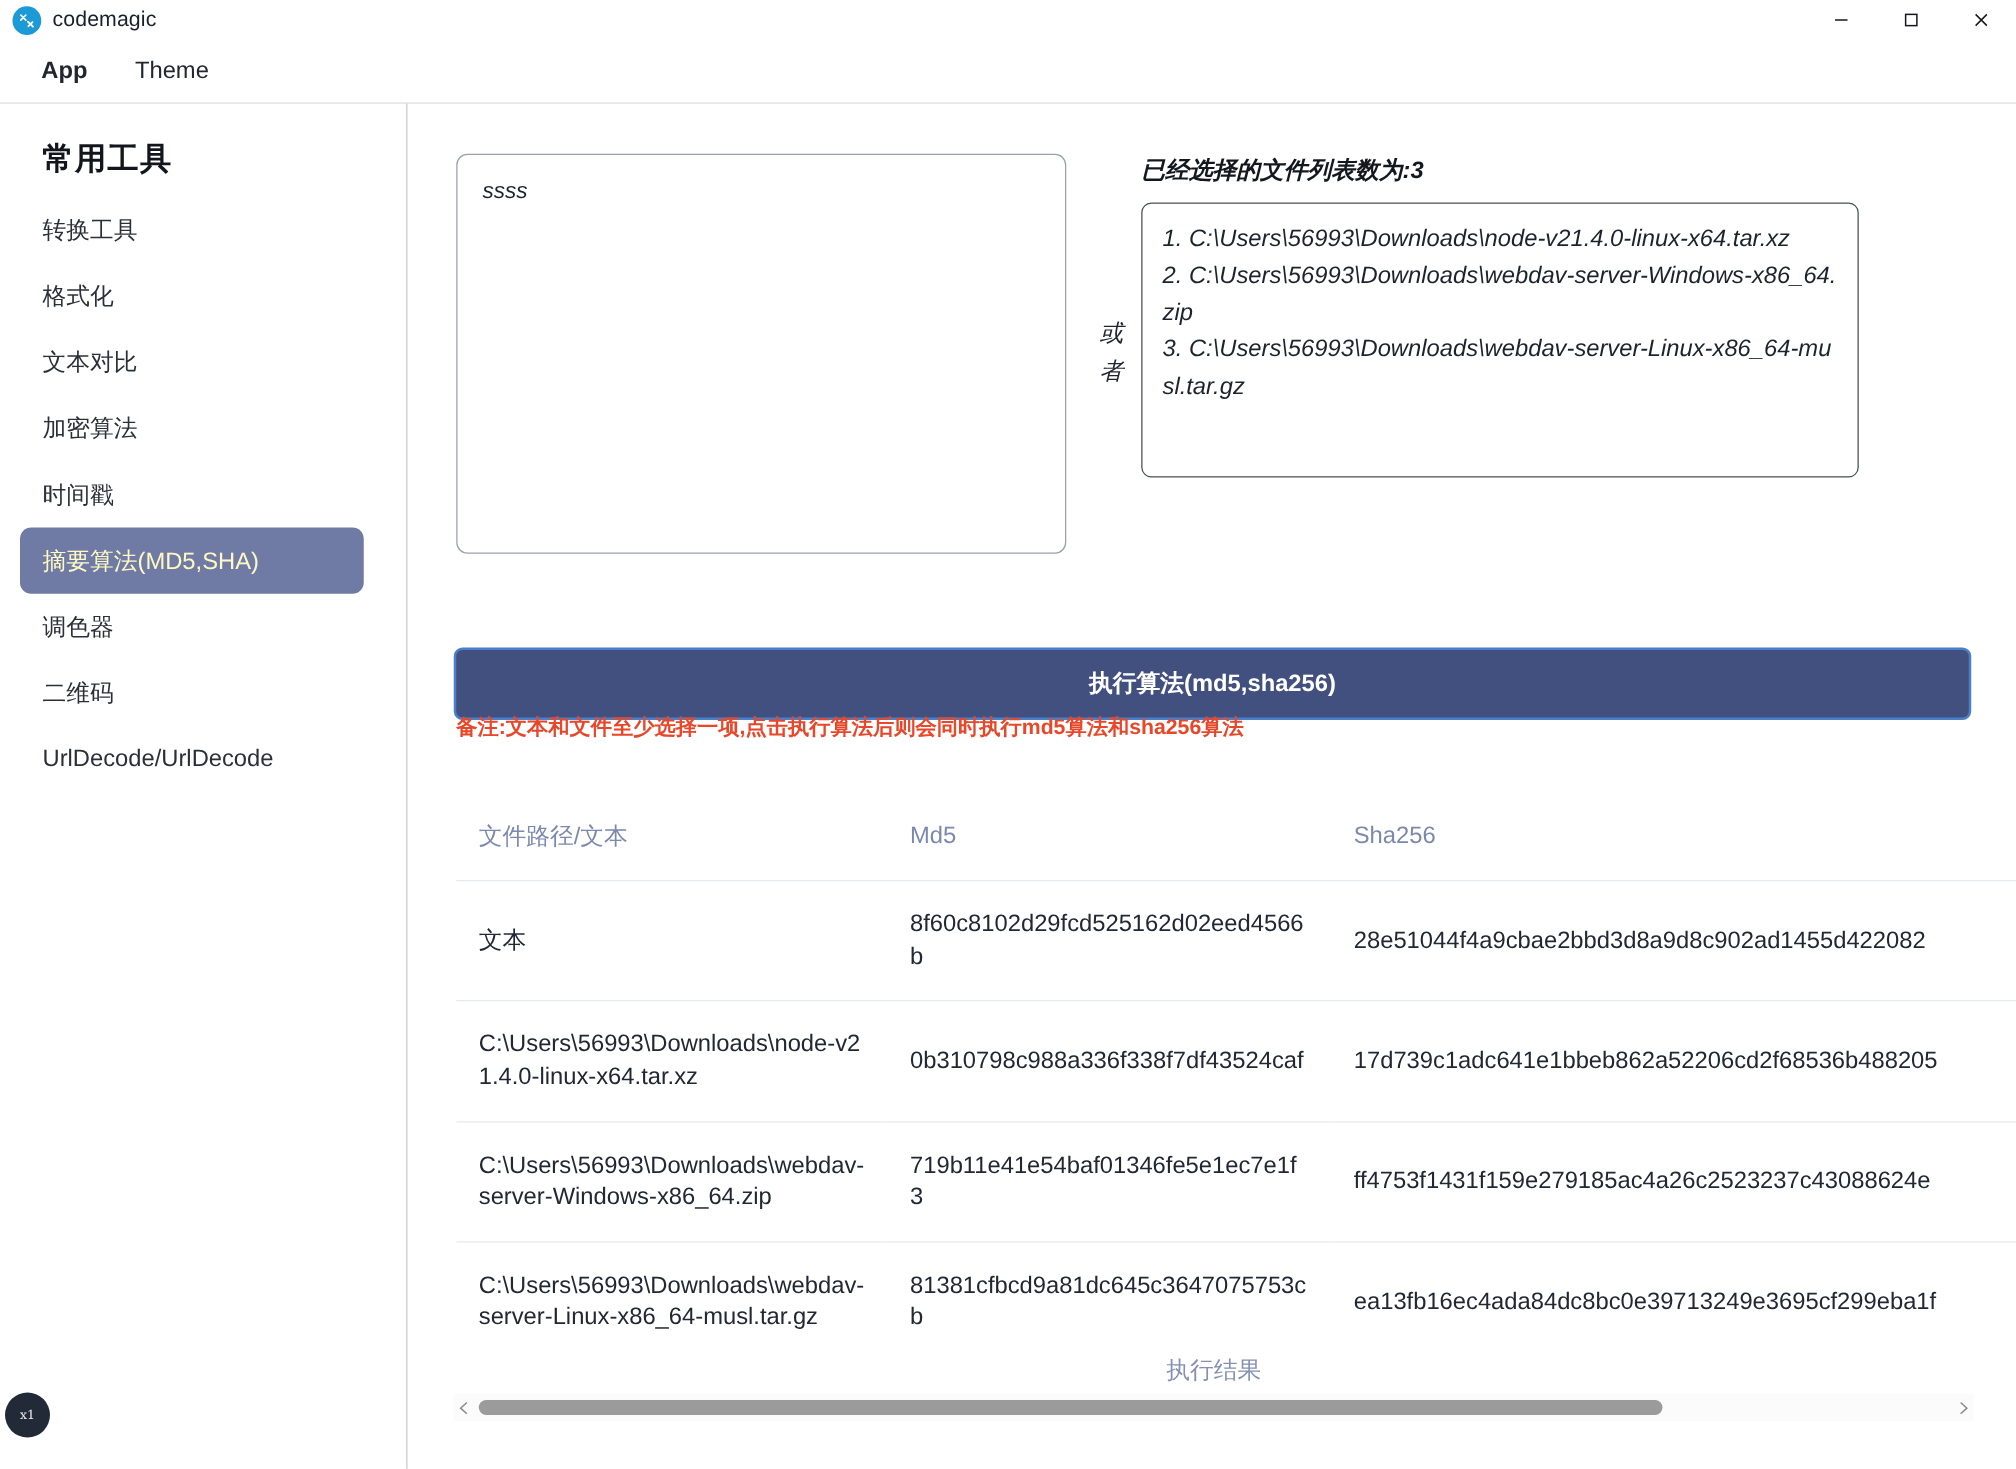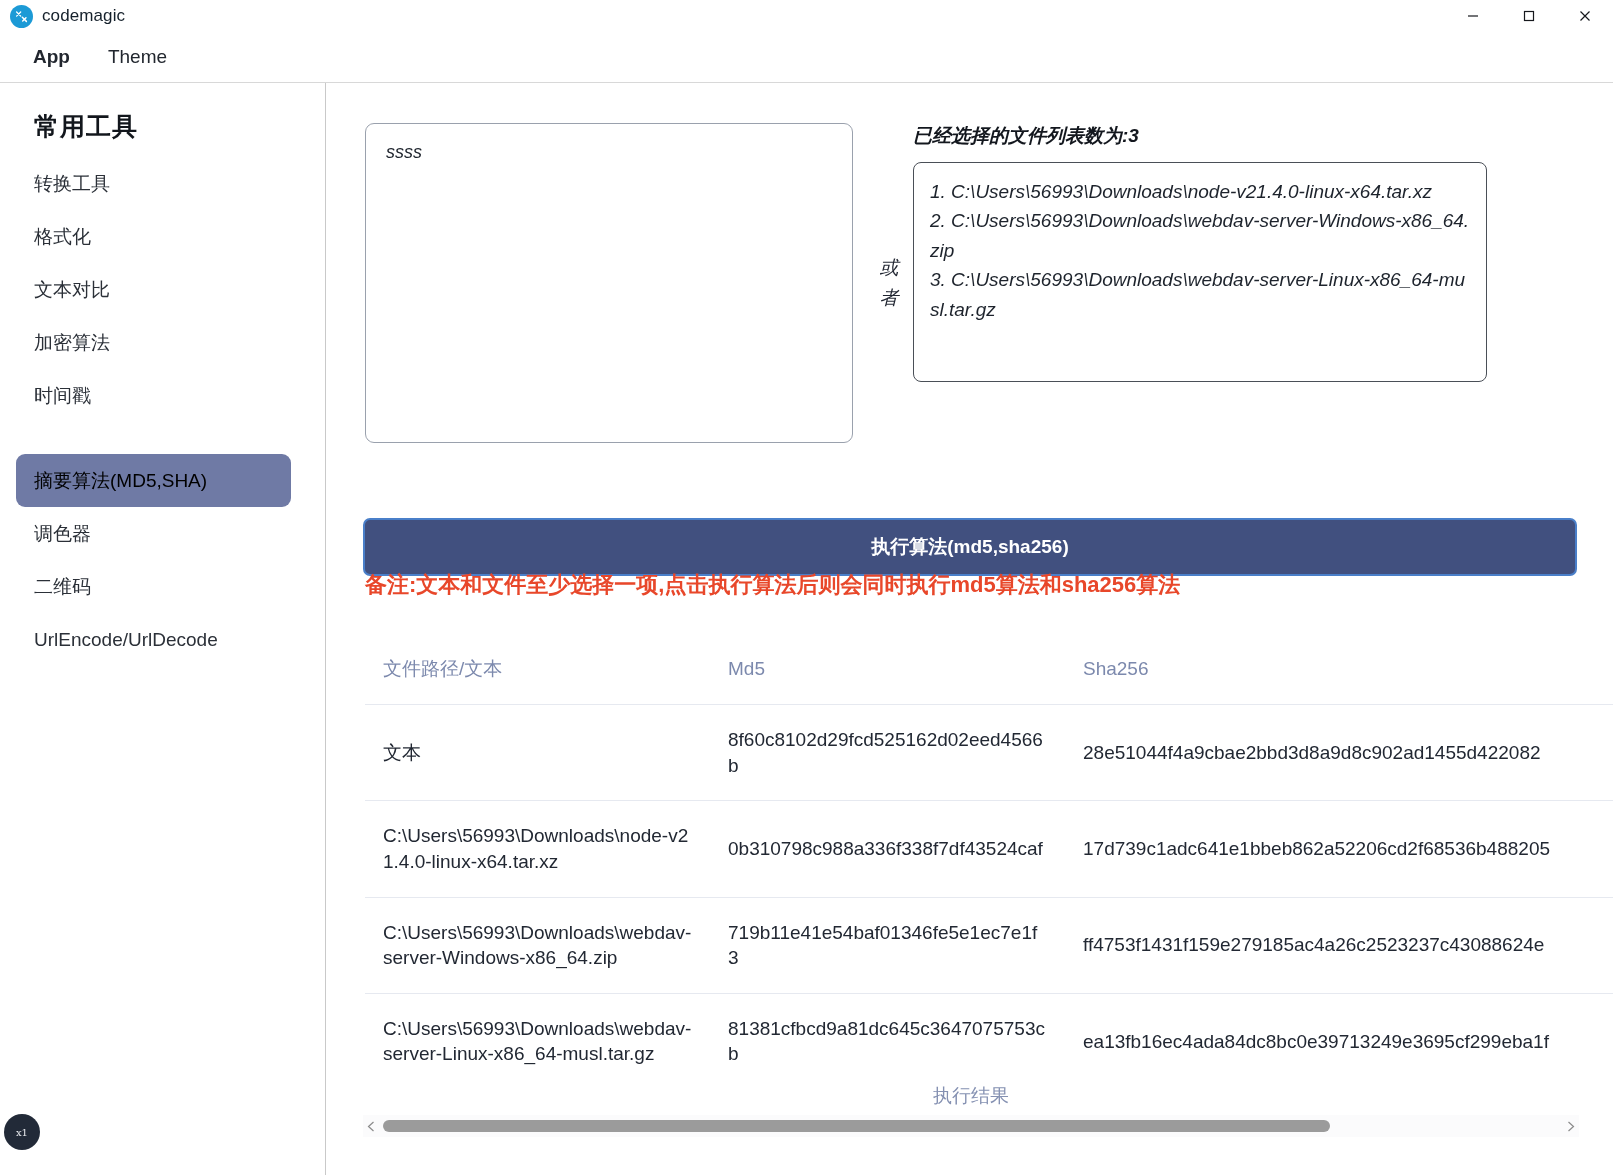--- a/index.html
+++ b/index.html
@@ -78,22 +78,21 @@
   .side-item {
     height: 53px;
     margin: 0 34px 0 16px;
     display: flex; align-items: center;
     padding-left: 18px;
     border-radius: 9px;
     font-size: 19px; color: #2b3038;
   }
   .side-item.selected {
     background: #6f7aa5;
-    color: #000000;
-    margin-top: 32px;
+    color: #fef9c3;
   }
 
   
   .main {
     position: absolute; top: 83px; left: 327px;
     width: 1286px; height: 1092px;
     background: #ffffff;
   }
 
   .top-row {
@@ -144,21 +143,21 @@
     border: 1px solid #dfe3ea;
     border-radius: 7px;
     background: #fff;
     display: flex; align-items: center; justify-content: center;
     font-size: 19px; color: #1d232c;
   }
 
   
   .note {
     position: absolute; left: 38px; top: 487px;
-    font-size: 22px; font-weight: bold; color: #e8472a;
+    font-size: 17px; font-weight: bold; color: #e8472a;
     white-space: nowrap;
   }
   .exec-btn {
     position: absolute; left: 36px; top: 435px;
     width: 1214px; height: 58px;
     background: #41507f;
     border: 2px solid #4a7fc9;
     border-radius: 7px;
     display: flex; align-items: center; justify-content: center;
     color: #ffffff; font-size: 19px; font-weight: bold;
@@ -276,21 +275,21 @@
   <div class="side-title">常用工具</div>
   <div class="side-list">
     <div class="side-item">转换工具</div>
     <div class="side-item">格式化</div>
     <div class="side-item">文本对比</div>
     <div class="side-item">加密算法</div>
     <div class="side-item">时间戳</div>
     <div class="side-item selected">摘要算法(MD5,SHA)</div>
     <div class="side-item">调色器</div>
     <div class="side-item">二维码</div>
-    <div class="side-item">UrlEncode/UrlDecode</div>
+    <div class="side-item">UrlDecode/UrlDecode</div>
   </div>
 </div>
 
 <div class="main">
 
   <div class="top-row">
 
     <div class="textarea-box" placeholder="">ssss</div>
 
     <div class="or-label">或者</div>

